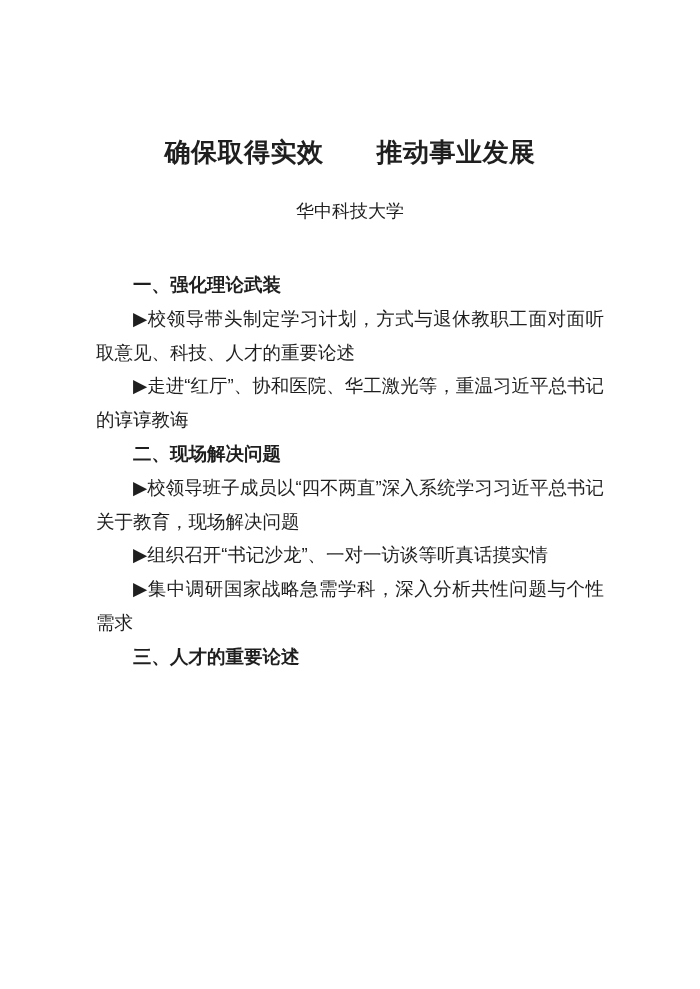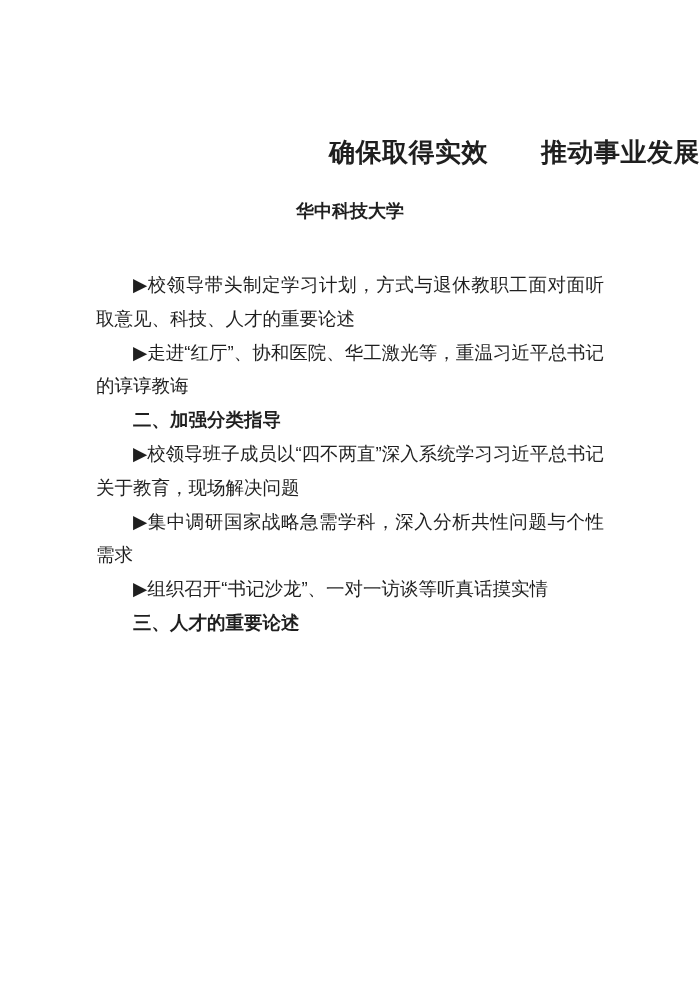--- a/index.html
+++ b/index.html
@@ -8,31 +8,31 @@
     width: 700px;
     height: 989px;
     background: #ffffff;
     overflow: hidden;
     font-family: "Liberation Sans", "DejaVu Sans", sans-serif;
     color: #1f1f1f;
   }
   .title {
     margin: 0;
     padding-top: 133px;
-    text-align: right;
+    text-align: center;
     font-size: 26px;
     font-weight: bold;
     line-height: 38px;
     letter-spacing: 0.5px;
   }
   .subtitle {
     margin-top: 25px;
     text-align: center;
     font-size: 18px;
-    font-weight: bold;
+    font-weight: normal;
     line-height: 30px;
   }
   .doc-body {
     width: 508px;
     margin: 42px auto 0 auto;
     font-size: 18.5px;
     line-height: 33.8px;
     text-align: justify;
   }
   .doc-body p {
@@ -50,24 +50,25 @@
 <body>
 
 <div class="page">
 
   <h1 class="title">确保取得实效　　推动事业发展</h1>
 
   <div class="subtitle">华中科技大学</div>
 
   <div class="doc-body">
 
+    <p class="section-heading">一、强化理论武装</p>
     <p>▶校领导带头制定学习计划，方式与退休教职工面对面听取意见、科技、人才的重要论述</p>
     <p>▶走进“红厅”、协和医院、华工激光等，重温习近平总书记的谆谆教诲</p>
 
-    <p class="section-heading">二、加强分类指导</p>
+    <p class="section-heading">二、现场解决问题</p>
     <p>▶校领导班子成员以“四不两直”深入系统学习习近平总书记关于教育，现场解决问题</p>
+    <p>▶组织召开“书记沙龙”、一对一访谈等听真话摸实情</p>
     <p>▶集中调研国家战略急需学科，深入分析共性问题与个性需求</p>
-    <p>▶组织召开“书记沙龙”、一对一访谈等听真话摸实情</p>
 
     <p class="section-heading">三、人才的重要论述</p>
 
   </div>
 </div>
 
 </body></html>

